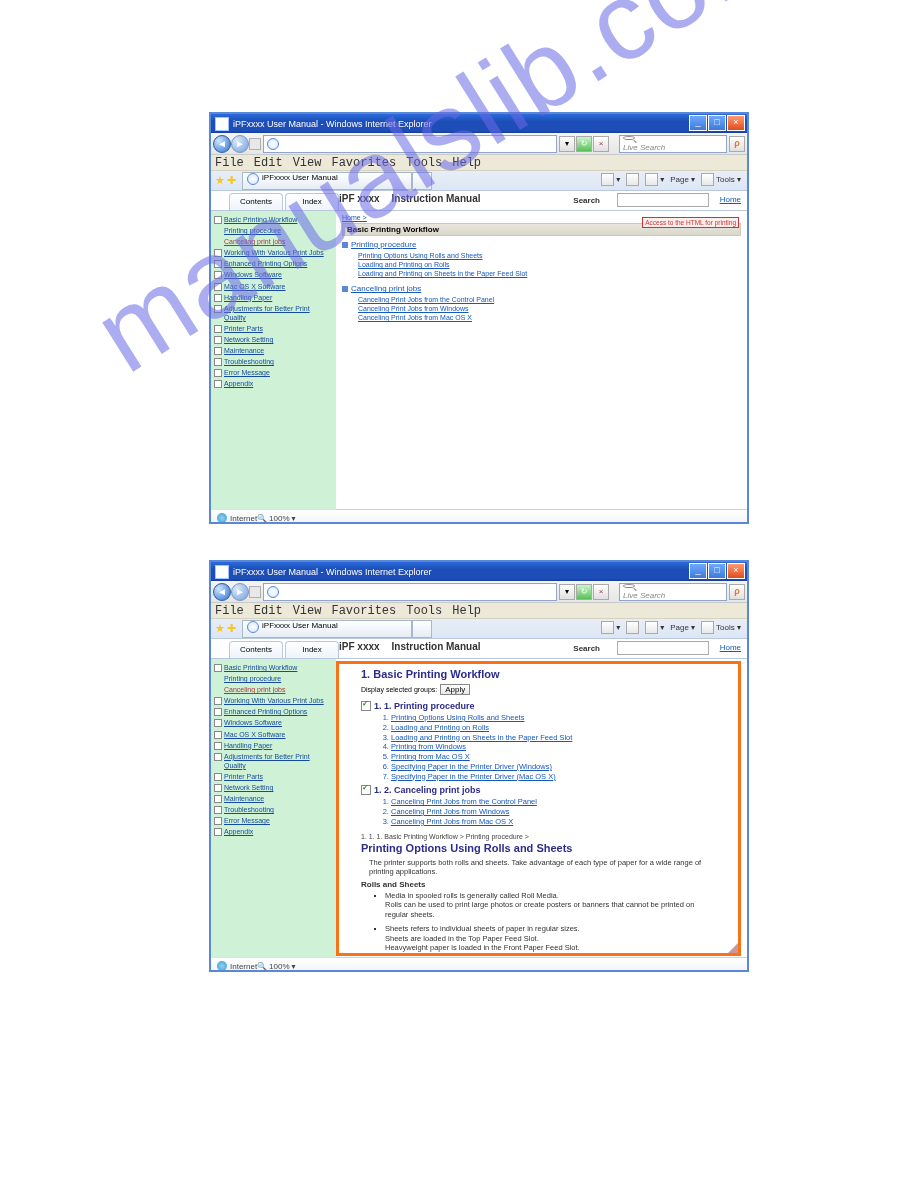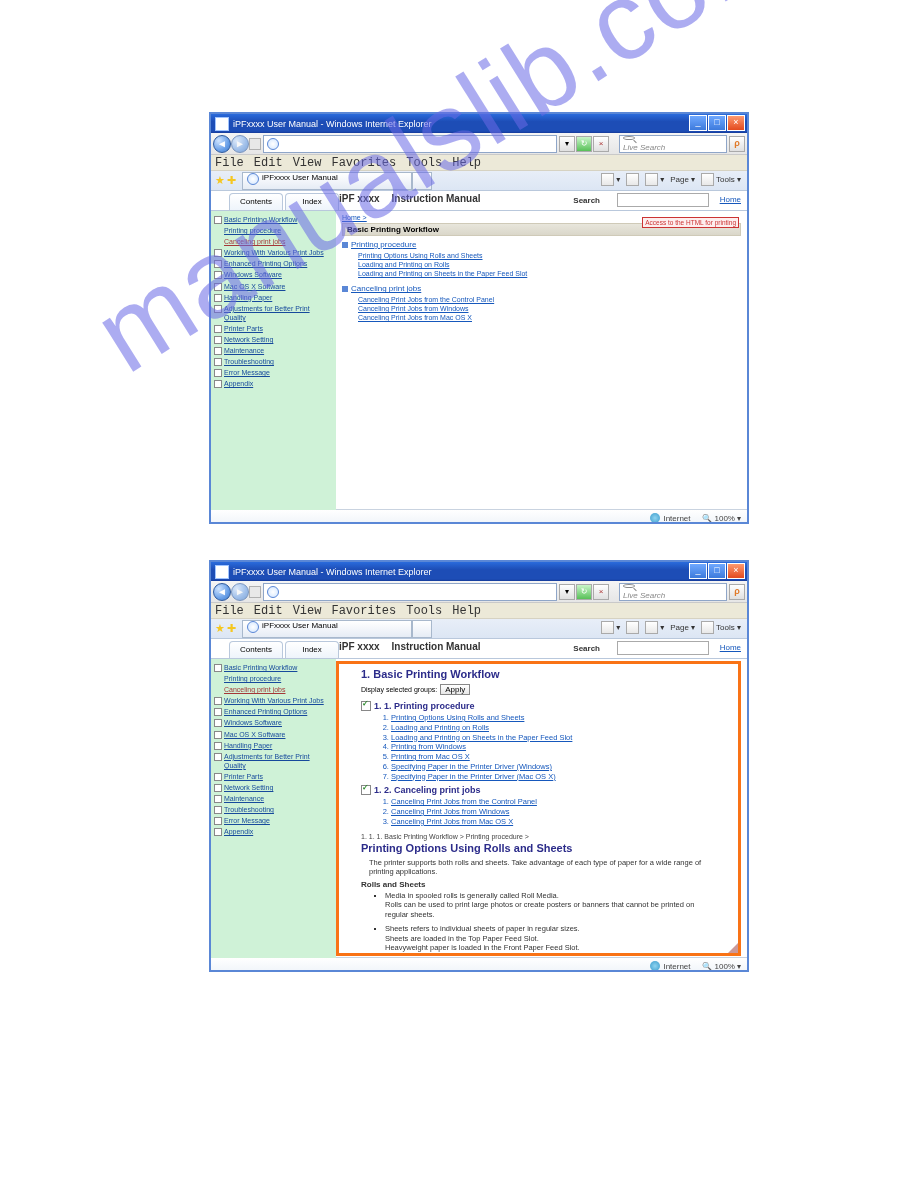--- a/index.html
+++ b/index.html
@@ -221,21 +221,21 @@
   }
   .sec { font-size:8px;color:#1658bc;text-decoration:underline;margin-bottom:2px;display:flex;gap:3px; }
   .sec .sq{width:6px;height:6px;background:#5a87d6;margin-top:2px;flex:none;}
   .sublink { font-size:7px;color:#1658bc;text-decoration:underline;margin-left:16px;line-height:1.3; }
 
   
   .status {
     height: 16px;
     background: linear-gradient(#fff,#eef3f9);
     border-top: 1px solid #c9d3e0;
-    display:flex;align-items:center;justify-content:flex-end;gap:12px;
+    display:flex;align-items:center;
     padding: 0 6px;
     font-size:8px;color:#444;
   }
   .globe { width:10px;height:10px;border-radius:50%;background:radial-gradient(circle,#8fd4f0,#3a9bcc);position:relative; }
   .zoom { display:flex;align-items:center;gap:2px; }
 
   
   .main2 {
     flex:1;
     border:3px solid #f97316;

